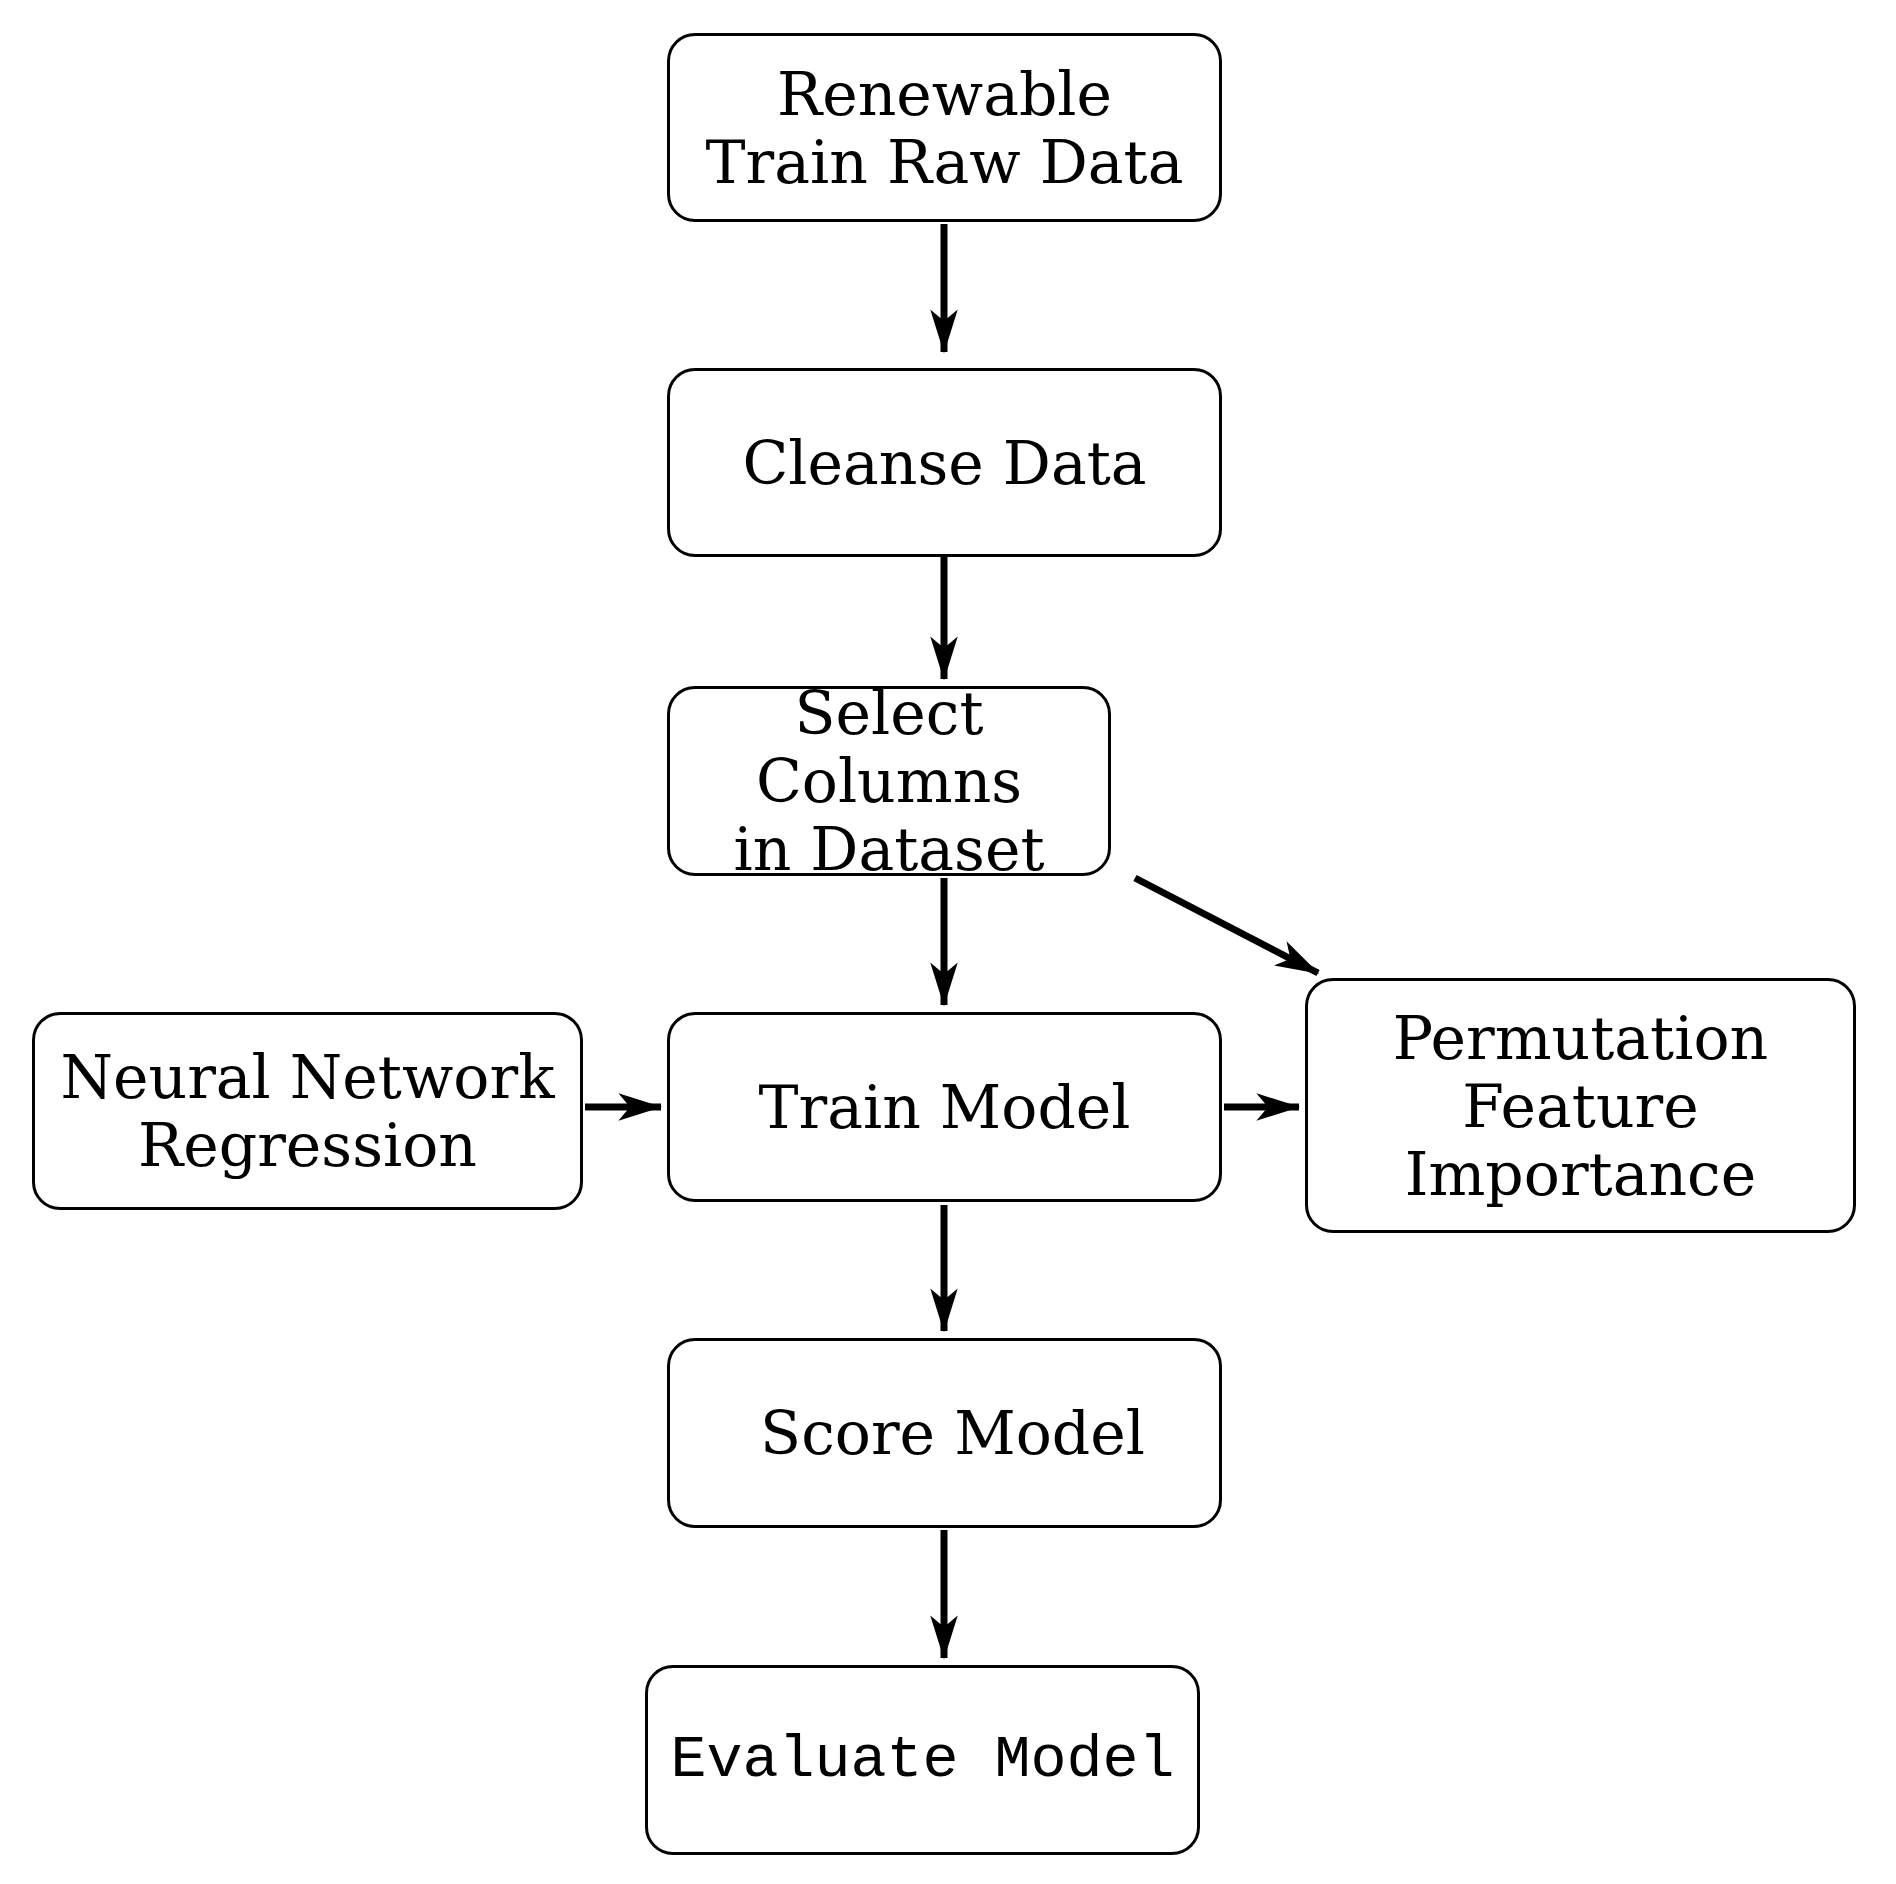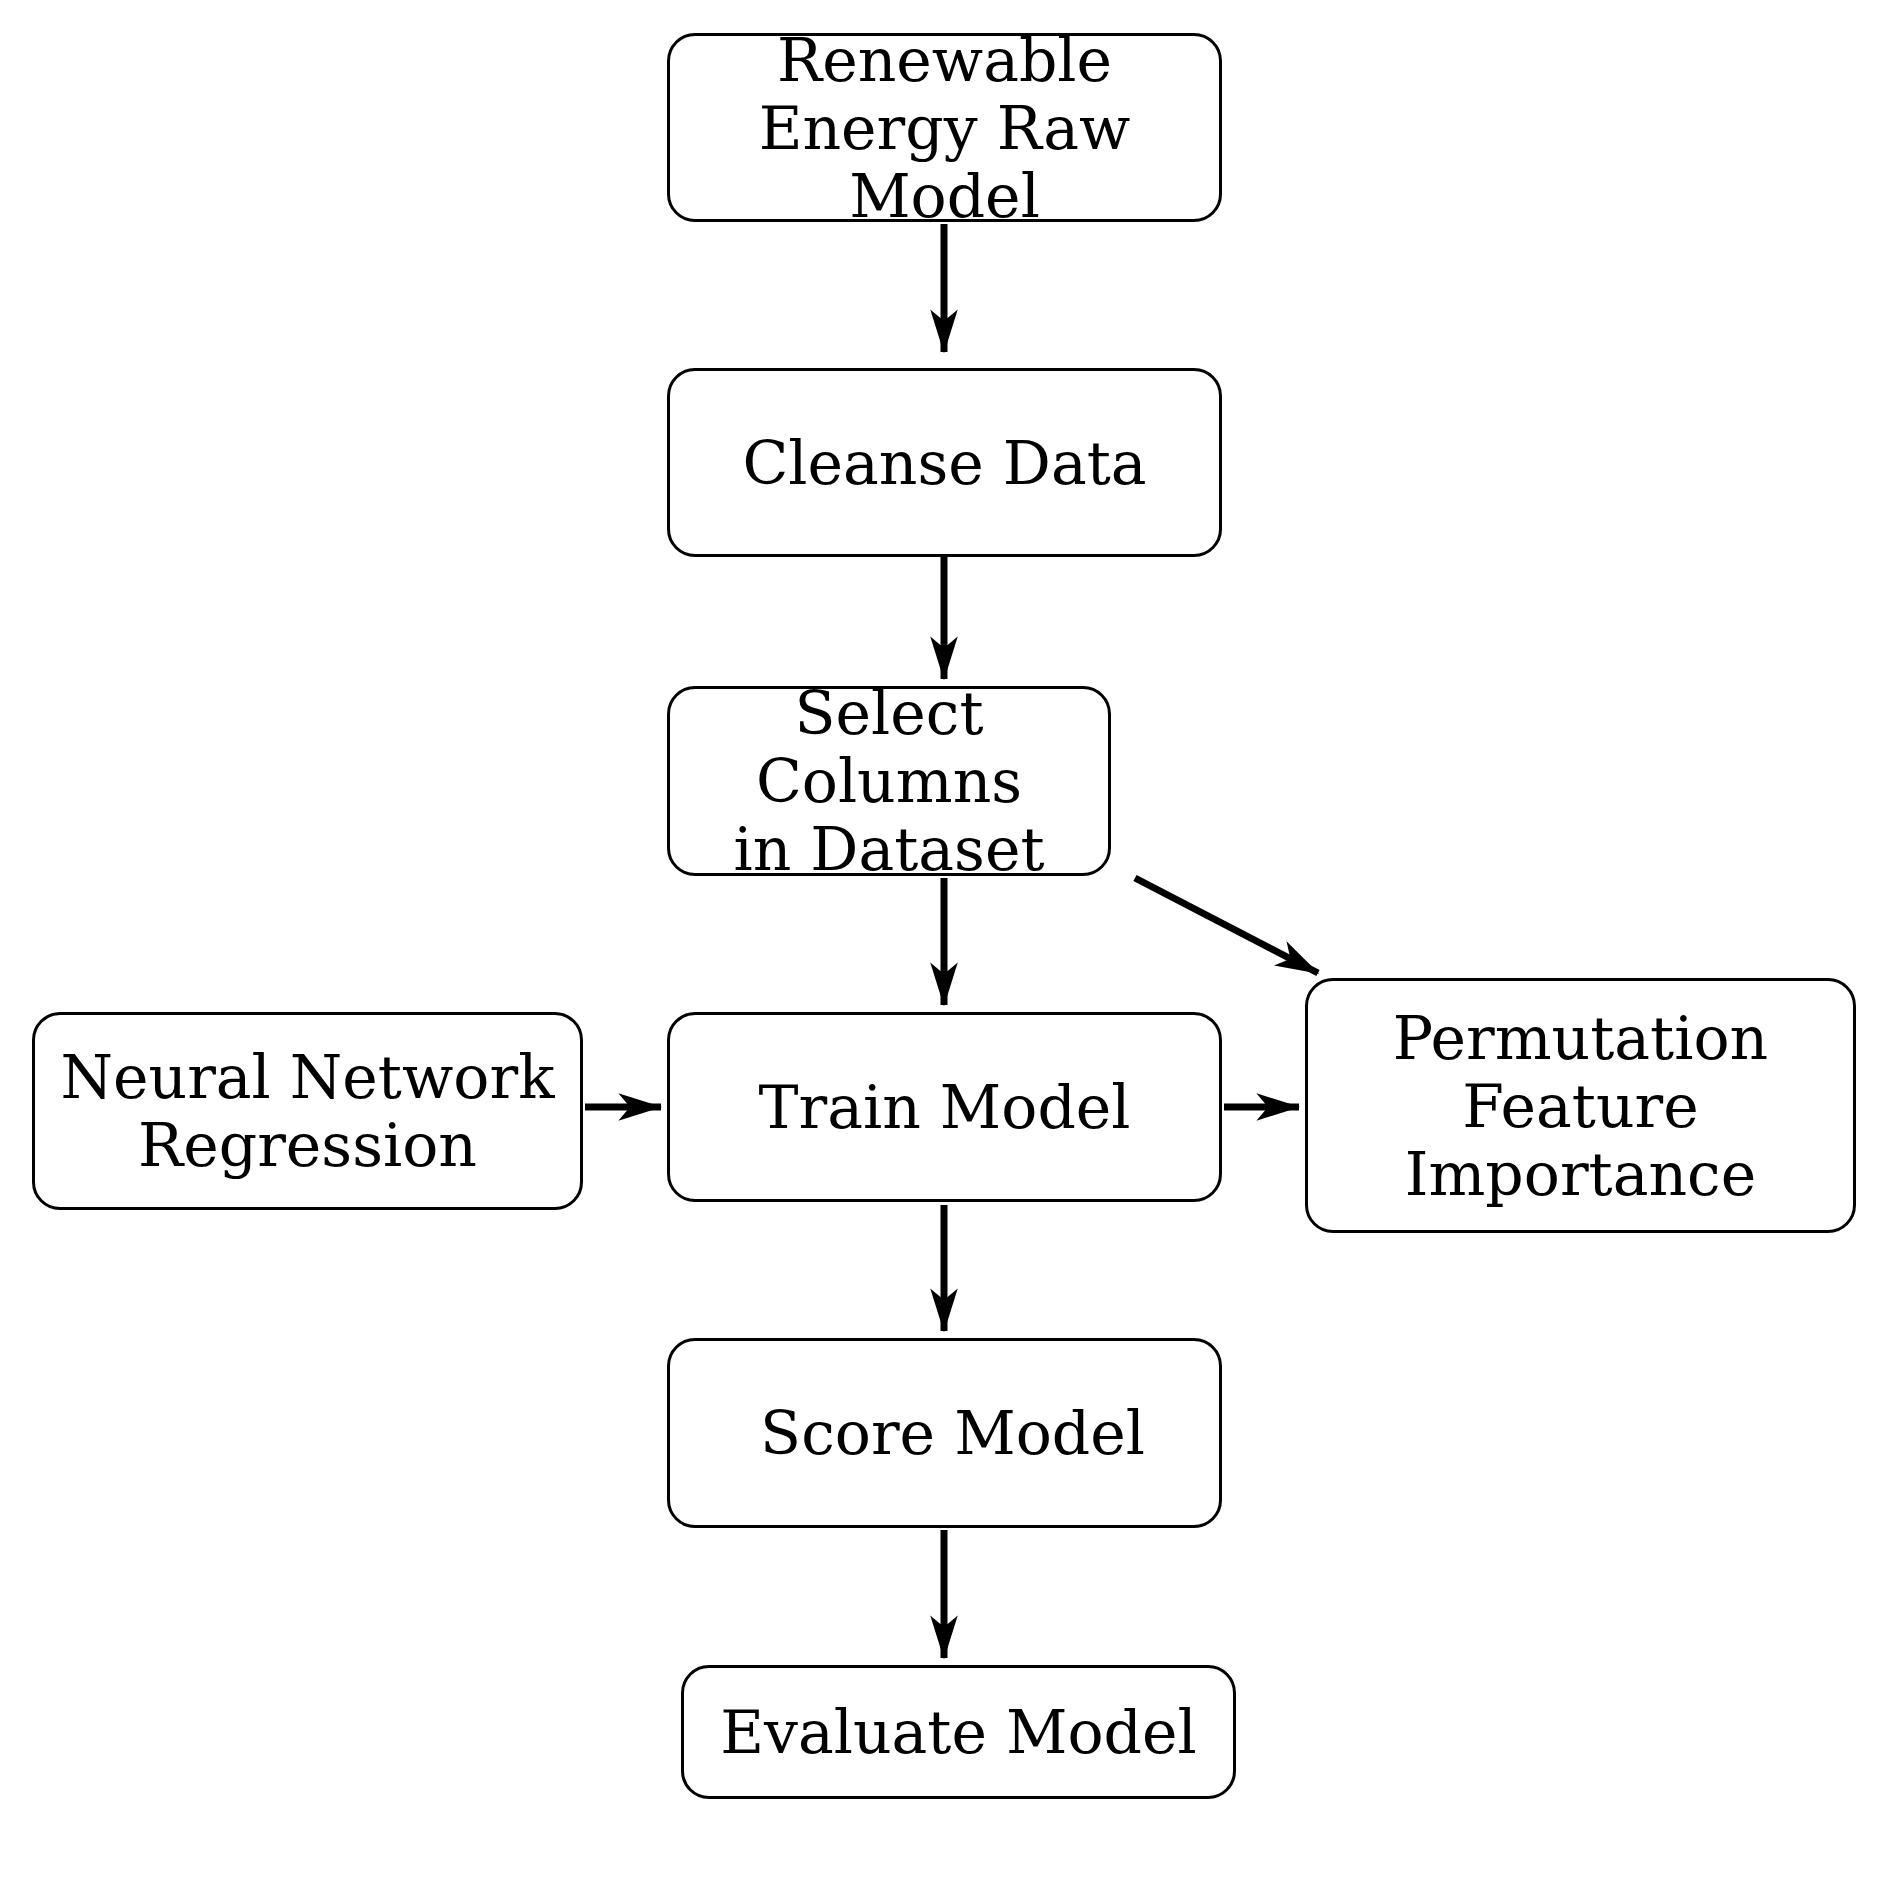--- a/index.html
+++ b/index.html
@@ -23,21 +23,21 @@
     font-size:60px;
     line-height:68px;
     color:#000000;
   }
   
   .n-raw      {left:667px; top:33px;   width:555px; height:189px;}
   .n-cleanse  {left:667px; top:368px;  width:555px; height:189px;}
   .n-select   {left:667px; top:686px;  width:444px; height:190px;}
   .n-train    {left:667px; top:1012px; width:555px; height:190px;justify-content:center;}
   .n-score    {left:667px; top:1338px; width:555px; height:190px;padding-left:16px;}
-  .n-evaluate {left:681px; top:1665px; width:555px; height:134px;}
+  .n-evaluate {left:645px; top:1665px; width:555px; height:190px;font-family:Liberation Mono, monospace;}
   
   .n-nn       {left:32px;   top:1012px; width:551px; height:198px;}
   .n-perm     {left:1305px; top:978px;  width:551px; height:255px;}
 </style>
 </head>
 <body>
 
 <svg id="arrow-layer" viewBox="0 0 1896 1884" xmlns="http://www.w3.org/2000/svg">
   <defs>
     <marker id="arrowhead" viewBox="0 0 16 10" refX="15.5" refY="5" markerWidth="44" markerHeight="27.5" orient="auto" markerUnits="userSpaceOnUse">
@@ -51,21 +51,21 @@
     <path d="M1135,878 L1318,973" marker-end="url(#arrowhead)"></path>
     <path d="M585,1107 L661,1107" marker-end="url(#arrowhead)"></path>
     <path d="M1224,1107 L1299,1107" marker-end="url(#arrowhead)"></path>
     <path d="M944,1205 L944,1331" marker-end="url(#arrowhead)"></path>
     <path d="M944,1530 L944,1658" marker-end="url(#arrowhead)"></path>
   </g>
 </svg>
 
 <div class="node n-raw">
   <span class="node-label">Renewable
-Energy Raw Model</span>
+Train Raw Data</span>
 </div>
 
 <div class="node n-cleanse">
   <span class="node-label">Cleanse Data</span>
 </div>
 
 <div class="node n-select">
   <span class="node-label">Select Columns
 in Dataset</span>
 </div>

